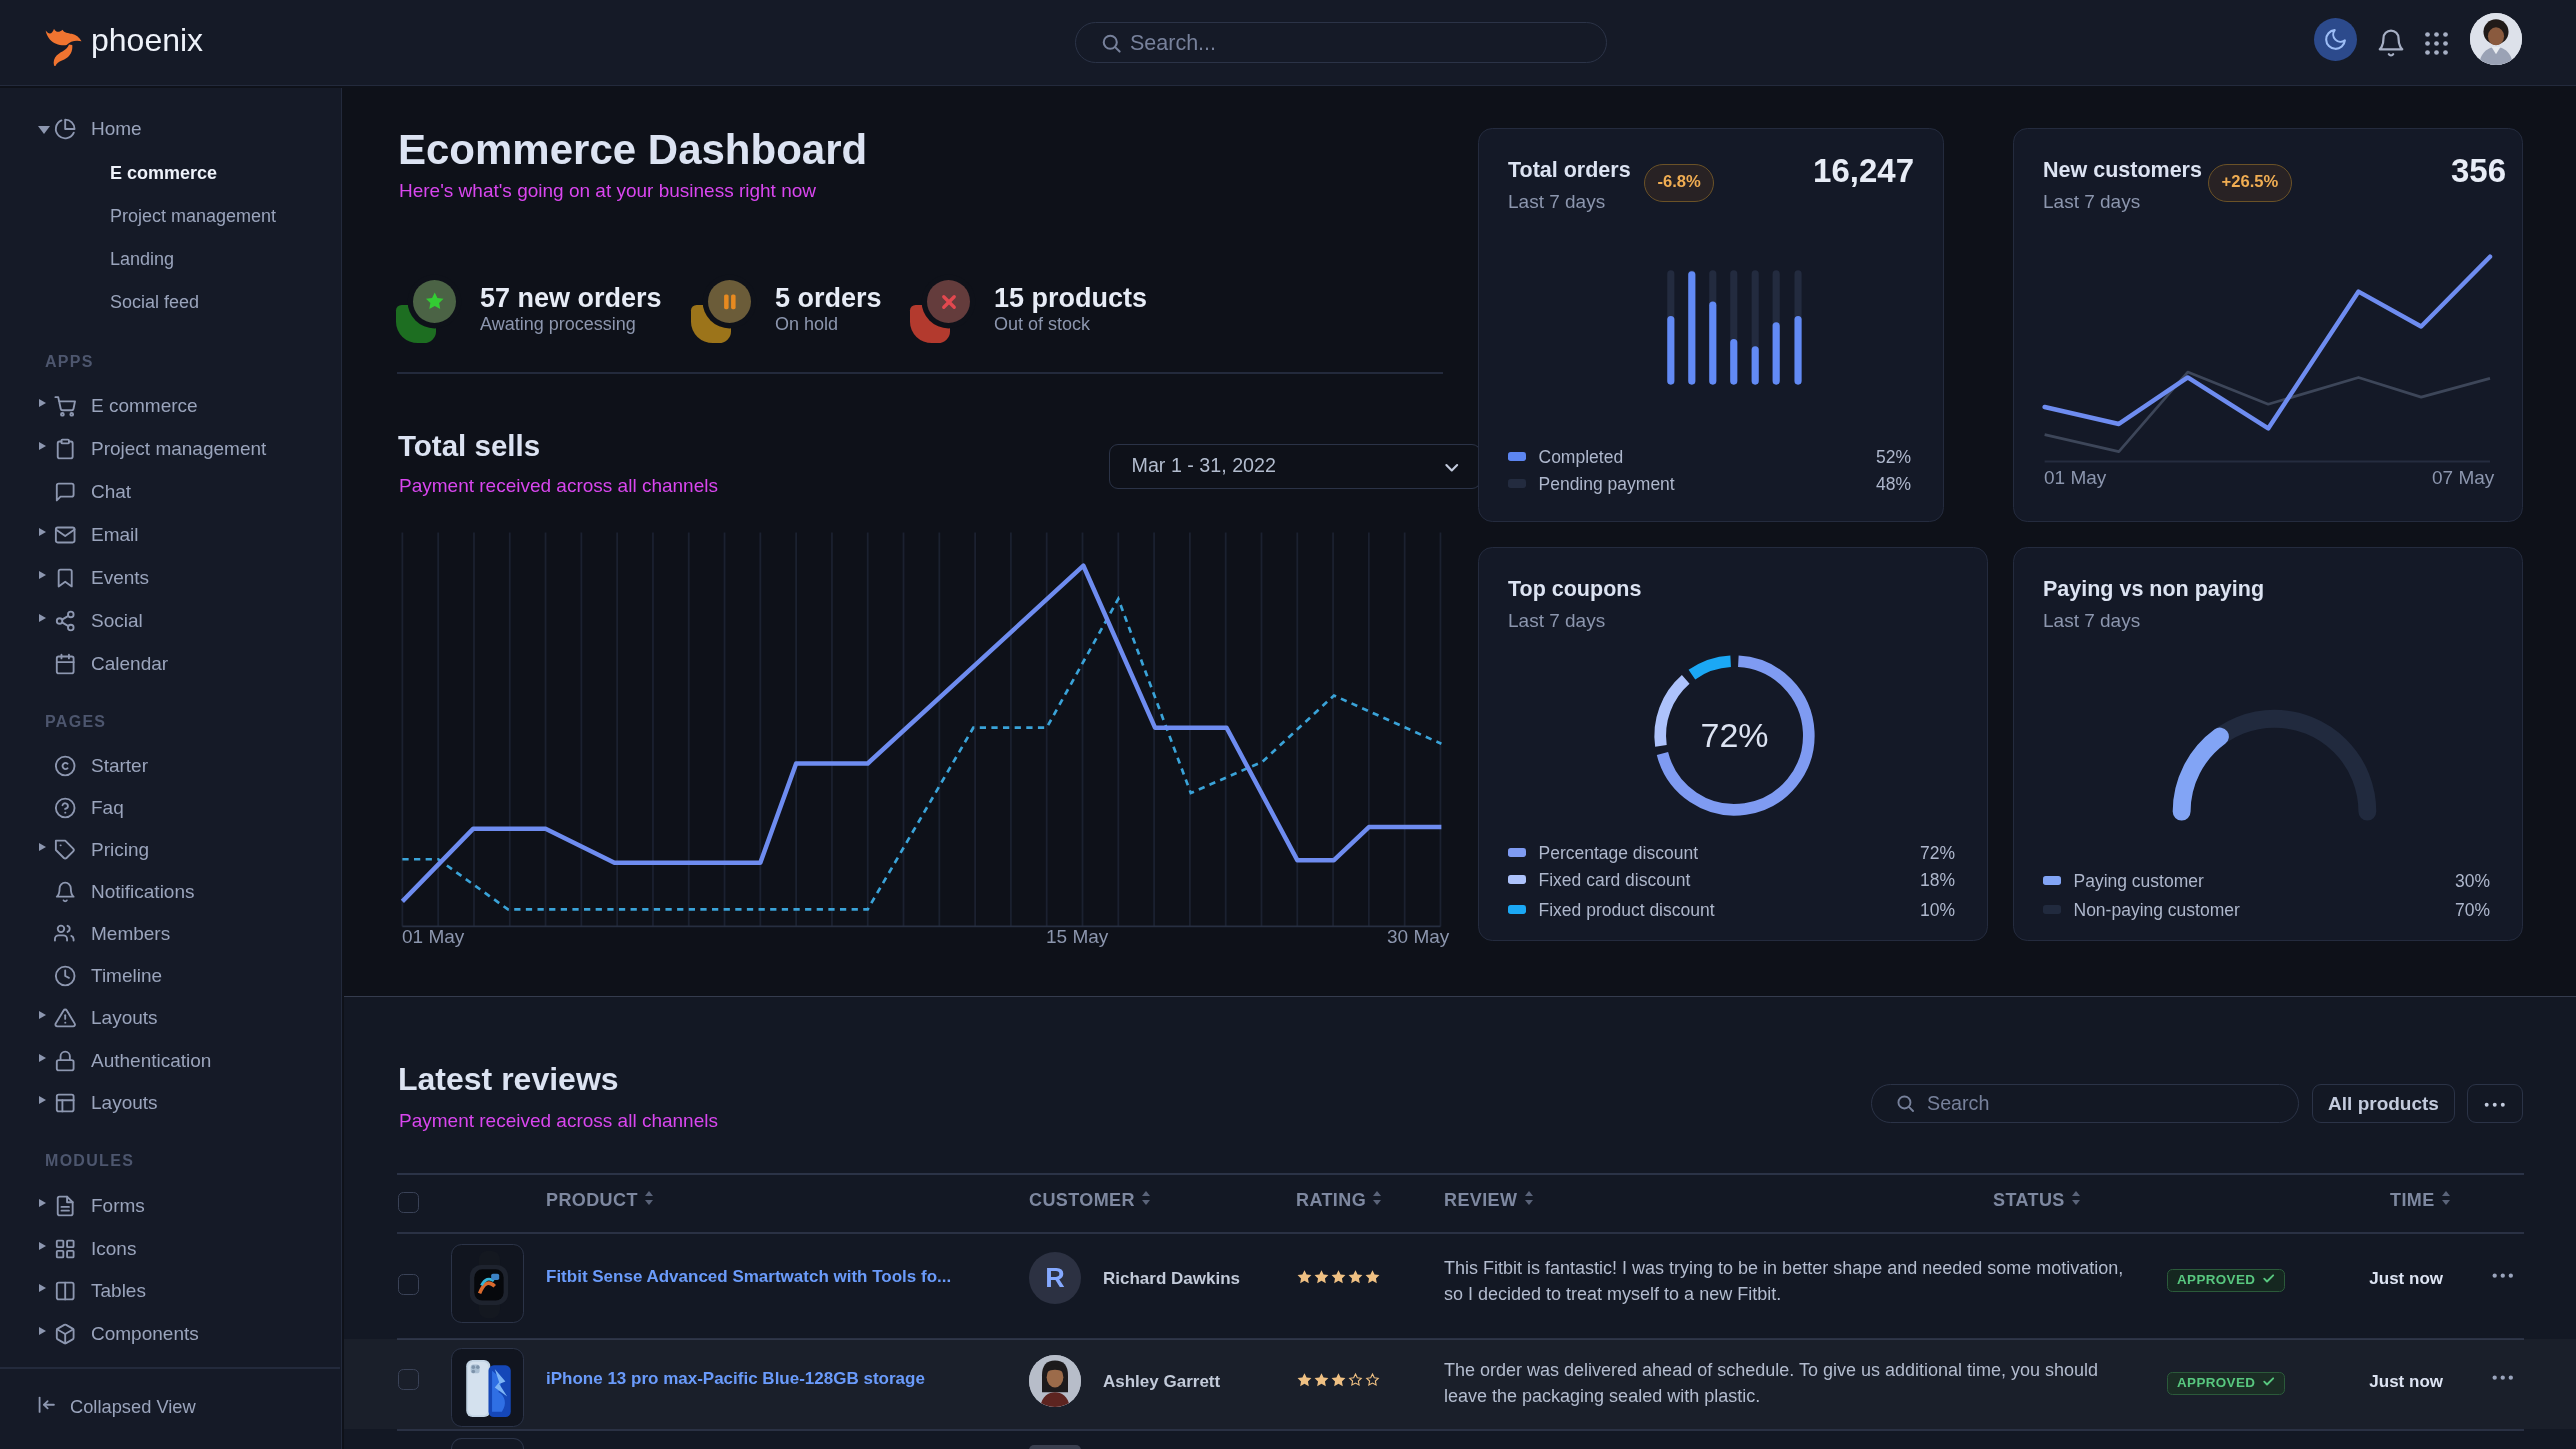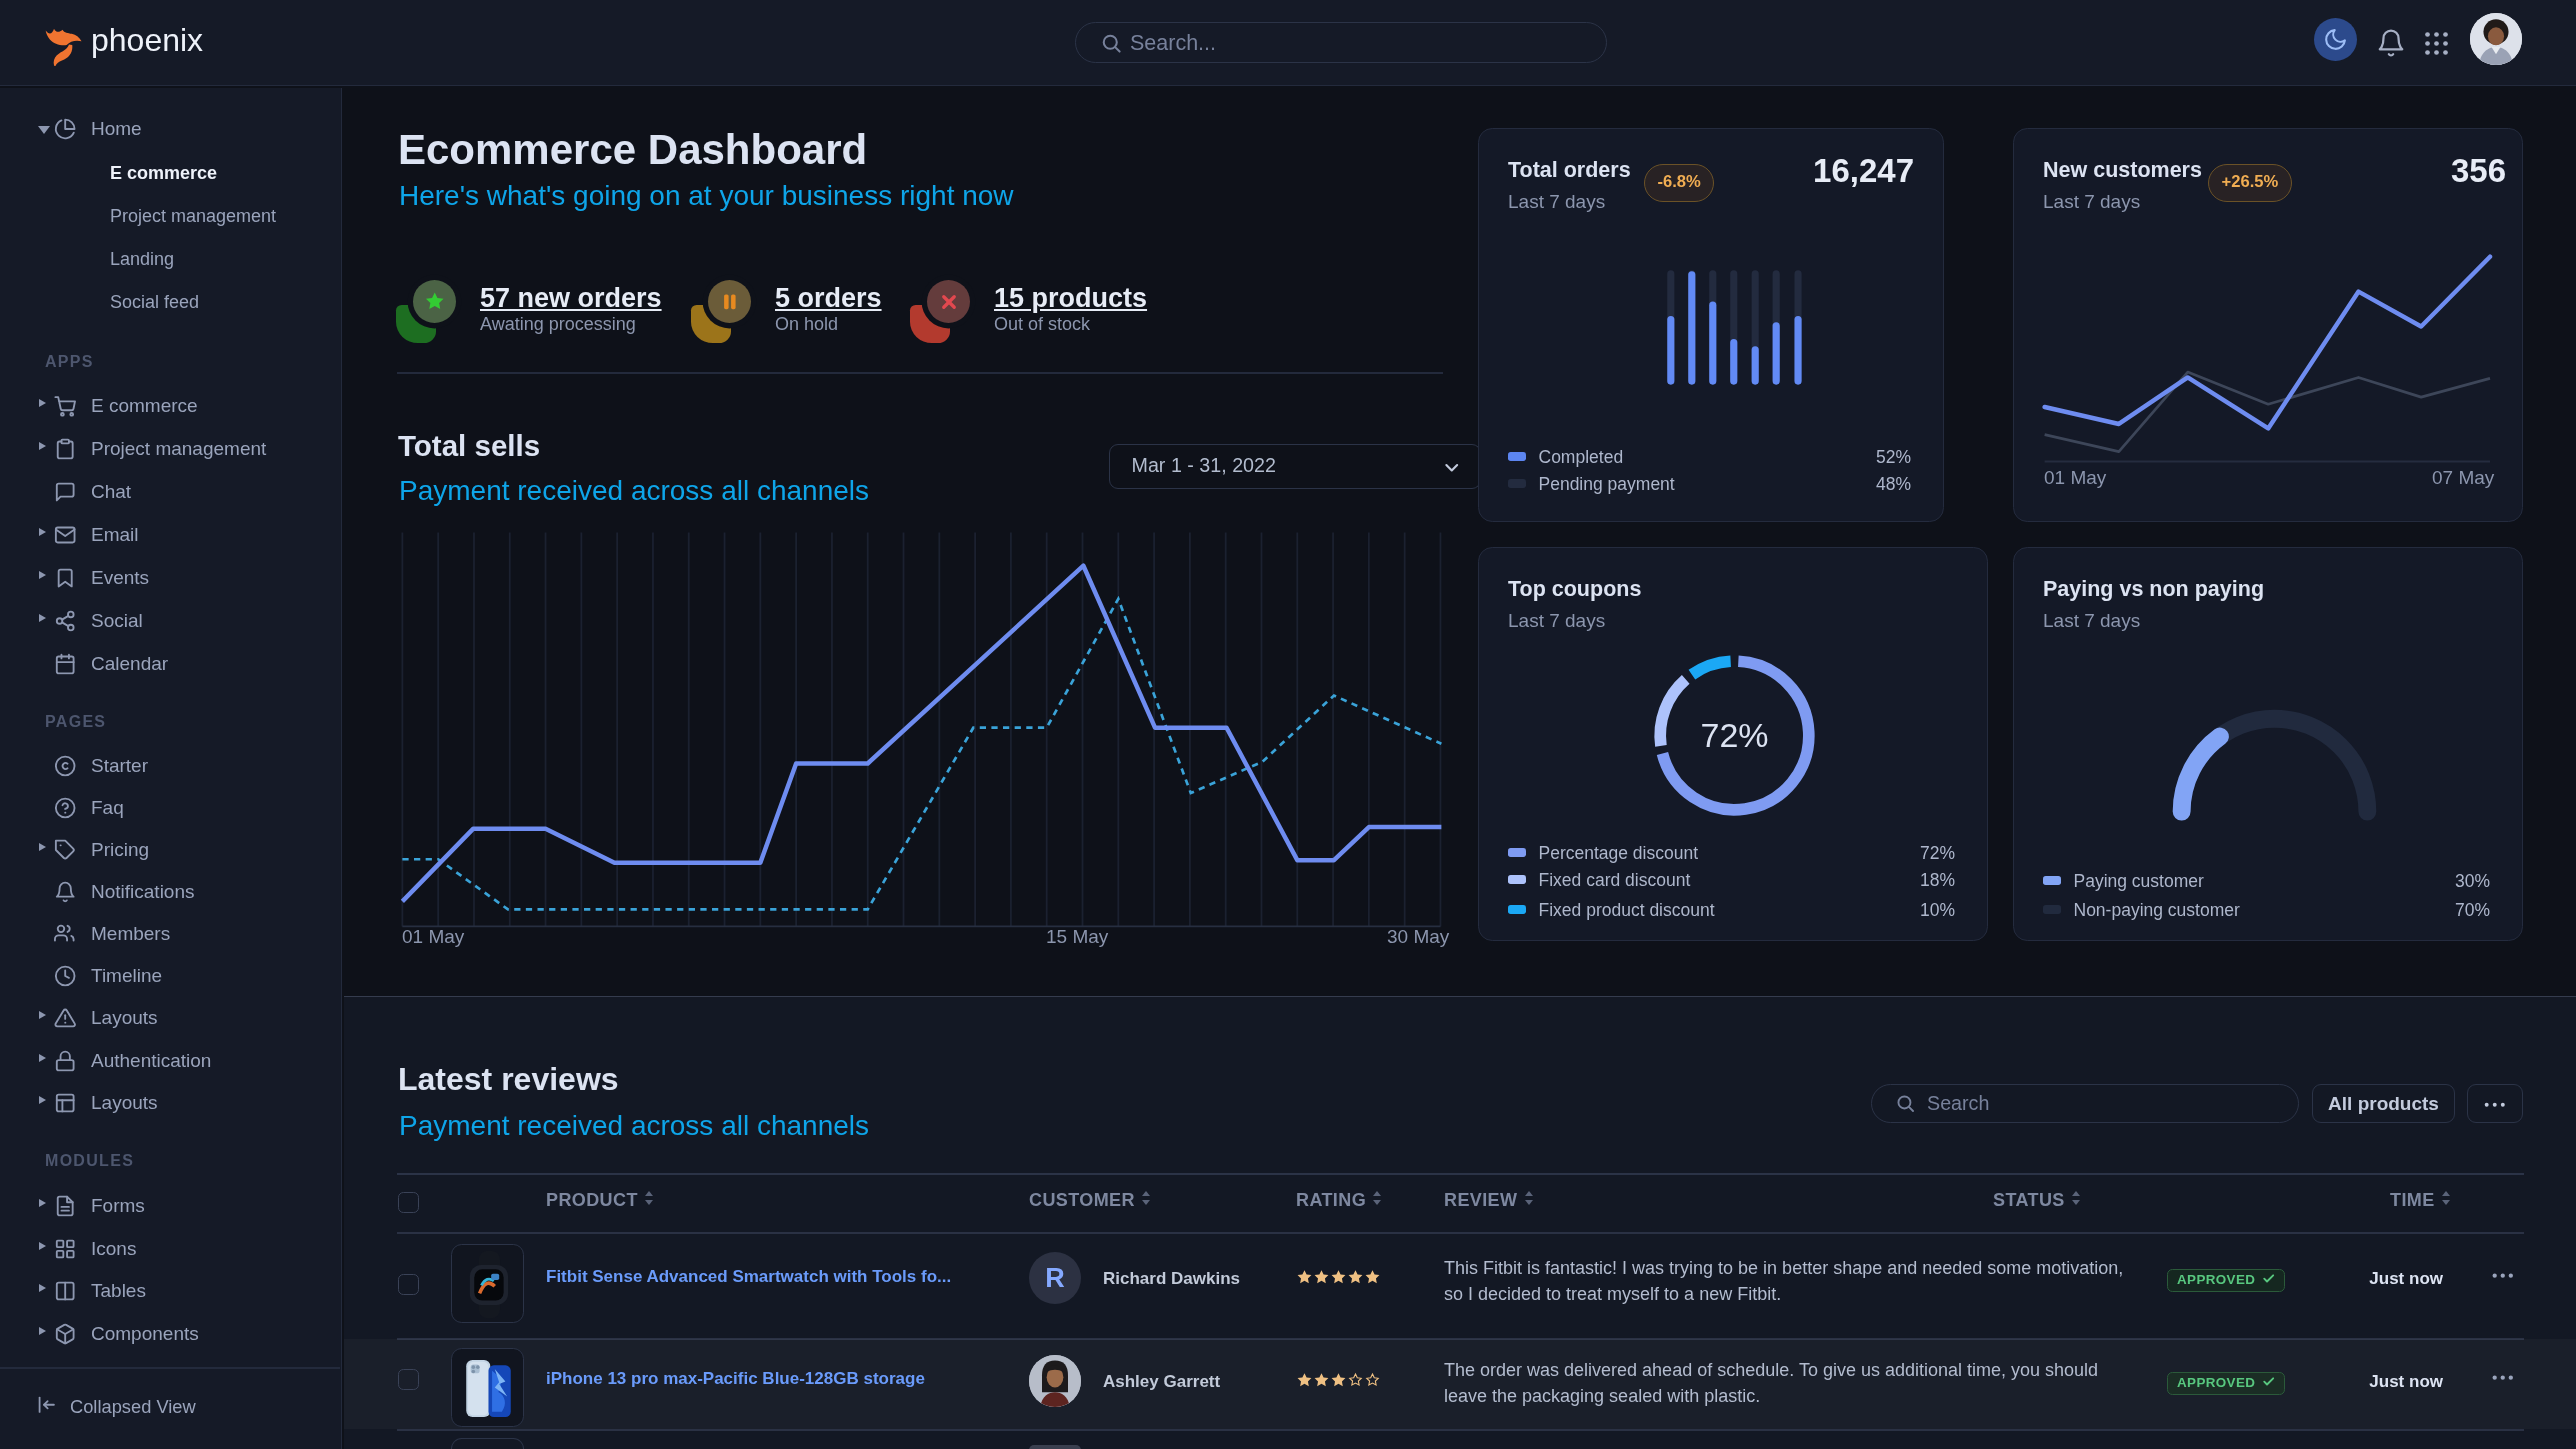--- a/index.html
+++ b/index.html
@@ -17,23 +17,23 @@
 .srow { position:absolute; left:0; width:340px; height:43px; }
 .srow .lbl { position:absolute; left:91px; top:50%; transform:translateY(-50%); font-size:19px; color:#9aa4bc; }
 .srow .lbl2 { position:absolute; left:110px; top:50%; transform:translateY(-50%); font-size:18px; color:#9aa4bc; }
 .srow svg { position:absolute; left:54px; top:50%; transform:translateY(-50%); }
 .caret { position:absolute; left:39px; top:50%; margin-top:-6.3px; width:0; height:0; border-left:7.2px solid #8d97b0; border-top:4.9px solid transparent; border-bottom:4.9px solid transparent; }
 .caret.down { margin-top:-3.6px; border-top:8px solid #8d97b0; border-left:6.3px solid transparent; border-right:6.3px solid transparent; border-bottom:none; left:38px; }
 .shead { position:absolute; left:45px; font-size:16px; font-weight:700; letter-spacing:1.3px; color:#4d566e; }
 .active { color:#eef2fa !important; font-weight:700; }
 #main { position:absolute; left:344px; top:88px; width:2232px; height:1361px; background:#0e1119; }
 .pgh { position:absolute; font-weight:700; color:#dce3f2; }
-.subt { position:absolute; font-size:28px; color:#0ea5e9; }
+.subt { position:absolute; font-size:19px; color:#d946ef; }
 .hr { position:absolute; height:1.8px; background:#232a3c; }
-.stat-num { position:absolute; font-size:27px; line-height:30px; font-weight:700; color:#e7ecf6;text-decoration:underline; }
+.stat-num { position:absolute; font-size:27px; line-height:30px; font-weight:700; color:#e7ecf6; }
 .stat-sub { position:absolute; font-size:18px; line-height:21.5px; color:#8c96ae; }
 .blob { position:absolute; width:40px; height:38px; border-radius:14% 60% 30% 55%; }
 .scirc { position:absolute; width:43px; height:43px; border-radius:50%; box-shadow:0 0 0 5.4px #0e1119; display:flex; align-items:center; justify-content:center; }
 .card { position:absolute; background:#141927; border:1.8px solid #242b3e; border-radius:14.3px; }
 .ctitle { position:absolute; font-size:21.5px; font-weight:700; color:#dce3f2; }
 .csub { position:absolute; font-size:19px; color:#8c96ae; }
 .cnum { position:absolute; font-size:33px; font-weight:700; color:#e7ecf6; text-align:right; }
 .badge { position:absolute; height:38px; line-height:34px; padding:0 12.5px; border-radius:19px; border:1.8px solid #6b5227; background:rgba(229,120,11,0.10); color:#f0ad52; font-size:16.6px; font-weight:700; }
 .lg { position:absolute; font-size:17.5px; line-height:23px; color:#aeb7cc; }
 .lg .sw { display:inline-block; width:18px; height:9px; border-radius:2.7px; margin-right:12.5px; vertical-align:1.8px; }

